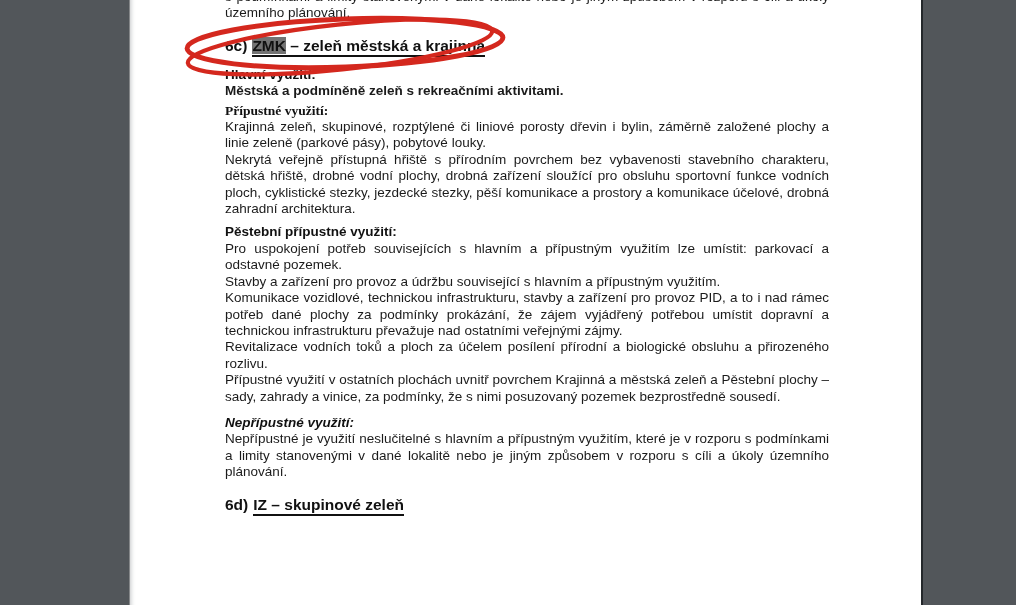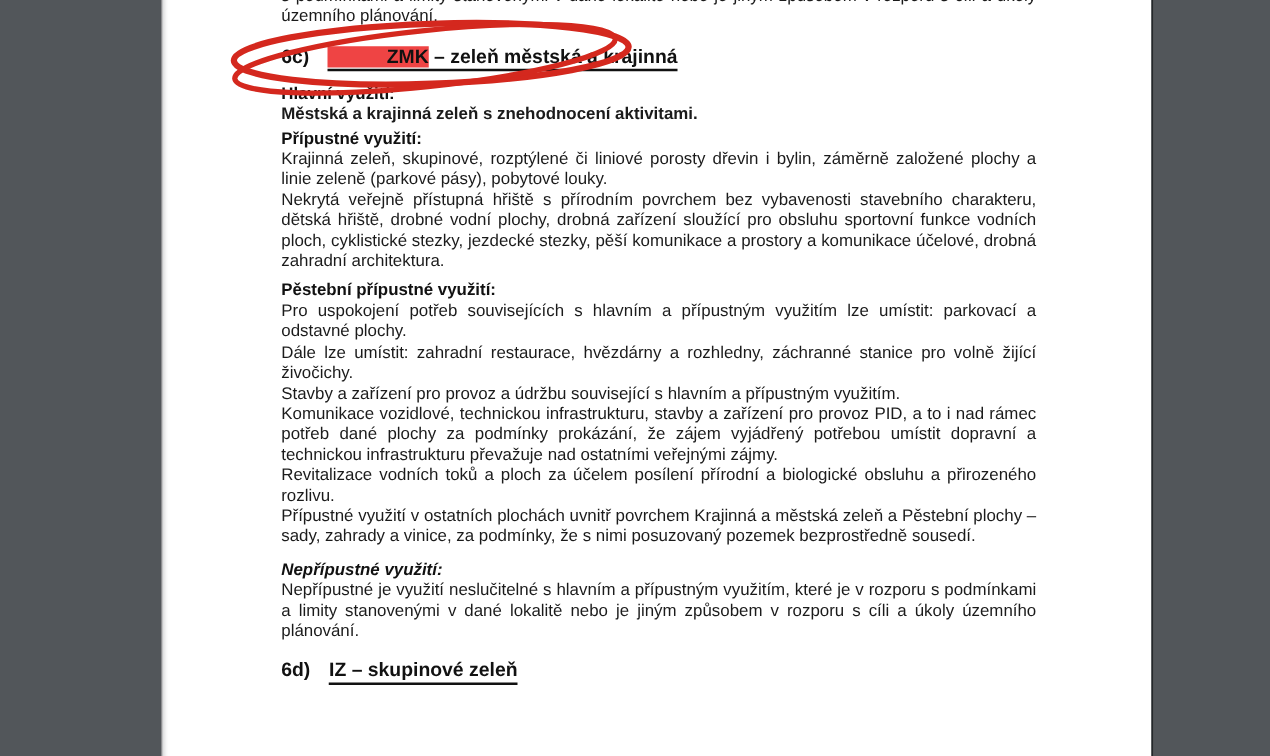--- a/index.html
+++ b/index.html
@@ -23,58 +23,57 @@
     padding: 0 92px 0 95px;
     color: #1b1b1b;
     font-size: 13.5px; line-height: 16.4px;
   }
   .content p { margin: 0; text-align: justify; }
   .p-top { text-align: justify; }
   h2.sec-heading {
     font-size: 15.5px; line-height: 20px; font-weight: bold;
     margin: 14px 0 0 0; color: #111; text-align: left;
   }
-  .sec-num { margin-right: 15px; }
+  .sec-num { margin-right: 5px; }
   .sec-title { border-bottom: 2px solid #111; padding-bottom: 1px; }
-  .code-sel { background: #ef4444; padding-left: 47px; }
+  .code-sel { background: #737373; }
   h3.sub-heading {
     font-size: 13.5px; line-height: 16.4px; font-weight: bold;
     margin: 0; color: #111; text-align: left;
   }
   .mt-main { margin-top: 11px !important; }
-  .mt-perm { margin-top: 3px !important; }
+  .mt-perm { margin-top: 3px !important; font-family: Liberation Serif, serif; }
   .mt-cond { margin-top: 7px !important; }
   .mt-imperm { margin-top: 10px !important; font-style: italic; }
   p.p-bold { font-weight: bold; text-align: left; }
   .annotation-svg {
     position: absolute; left: 47px; top: 25px;
     width: 340px; height: 64px; pointer-events: none;
   }
 </style>
 </head>
 <body>
 
 <div class="viewer">
   <div class="page">
     <div class="content">
 
       <p class="p-top">s podmínkami a limity stanovenými v dané lokalitě nebo je jiným způsobem v rozporu s cíli a úkoly územního plánování.</p>
 
       <h2 class="sec-heading"><span class="sec-num">6c)</span><span class="sec-title"><span class="code-sel">ZMK</span><span> – zeleň městská a krajinná</span></span></h2>
 
       <h3 class="sub-heading mt-main">Hlavní využití:</h3>
-      <p class="p-bold">Městská a krajinná zeleň s znehodnocení aktivitami.</p>
+      <p class="p-bold">Městská a podmíněně zeleň s rekreačními aktivitami.</p>
 
       <h3 class="sub-heading mt-perm">Přípustné využití:</h3>
       <p>Krajinná zeleň, skupinové, rozptýlené či liniové porosty dřevin i bylin, záměrně založené plochy a linie zeleně (parkové pásy), pobytové louky.</p>
       <p>Nekrytá veřejně přístupná hřiště s přírodním povrchem bez vybavenosti stavebního charakteru, dětská hřiště, drobné vodní plochy, drobná zařízení sloužící pro obsluhu sportovní funkce vodních ploch, cyklistické stezky, jezdecké stezky, pěší komunikace a prostory a komunikace účelové, drobná zahradní architektura.</p>
 
       <h3 class="sub-heading mt-cond">Pěstební přípustné využití:</h3>
-      <p>Pro uspokojení potřeb souvisejících s hlavním a přípustným využitím lze umístit: parkovací a odstavné plochy.</p>
-      <p>Dále lze umístit: zahradní restaurace, hvězdárny a rozhledny, záchranné stanice pro volně žijící živočichy.</p>
+      <p>Pro uspokojení potřeb souvisejících s hlavním a přípustným využitím lze umístit: parkovací a odstavné pozemek.</p>
       <p>Stavby a zařízení pro provoz a údržbu související s hlavním a přípustným využitím.</p>
       <p>Komunikace vozidlové, technickou infrastrukturu, stavby a zařízení pro provoz PID, a to i nad rámec potřeb dané plochy za podmínky prokázání, že zájem vyjádřený potřebou umístit dopravní a technickou infrastrukturu převažuje nad ostatními veřejnými zájmy.</p>
       <p>Revitalizace vodních toků a ploch za účelem posílení přírodní a biologické obsluhu a přirozeného rozlivu.</p>
       <p>Přípustné využití v ostatních plochách uvnitř povrchem Krajinná a městská zeleň a Pěstební plochy – sady, zahrady a vinice, za podmínky, že s nimi posuzovaný pozemek bezprostředně sousedí.</p>
 
       <h3 class="sub-heading mt-imperm">Nepřípustné využití:</h3>
       <p>Nepřípustné je využití neslučitelné s hlavním a přípustným využitím, které je v rozporu s podmínkami a limity stanovenými v dané lokalitě nebo je jiným způsobem v rozporu s cíli a úkoly územního plánování.</p>
 
       <h2 class="sec-heading"><span class="sec-num">6d)</span><span class="sec-title">IZ – skupinové zeleň</span></h2>
 

